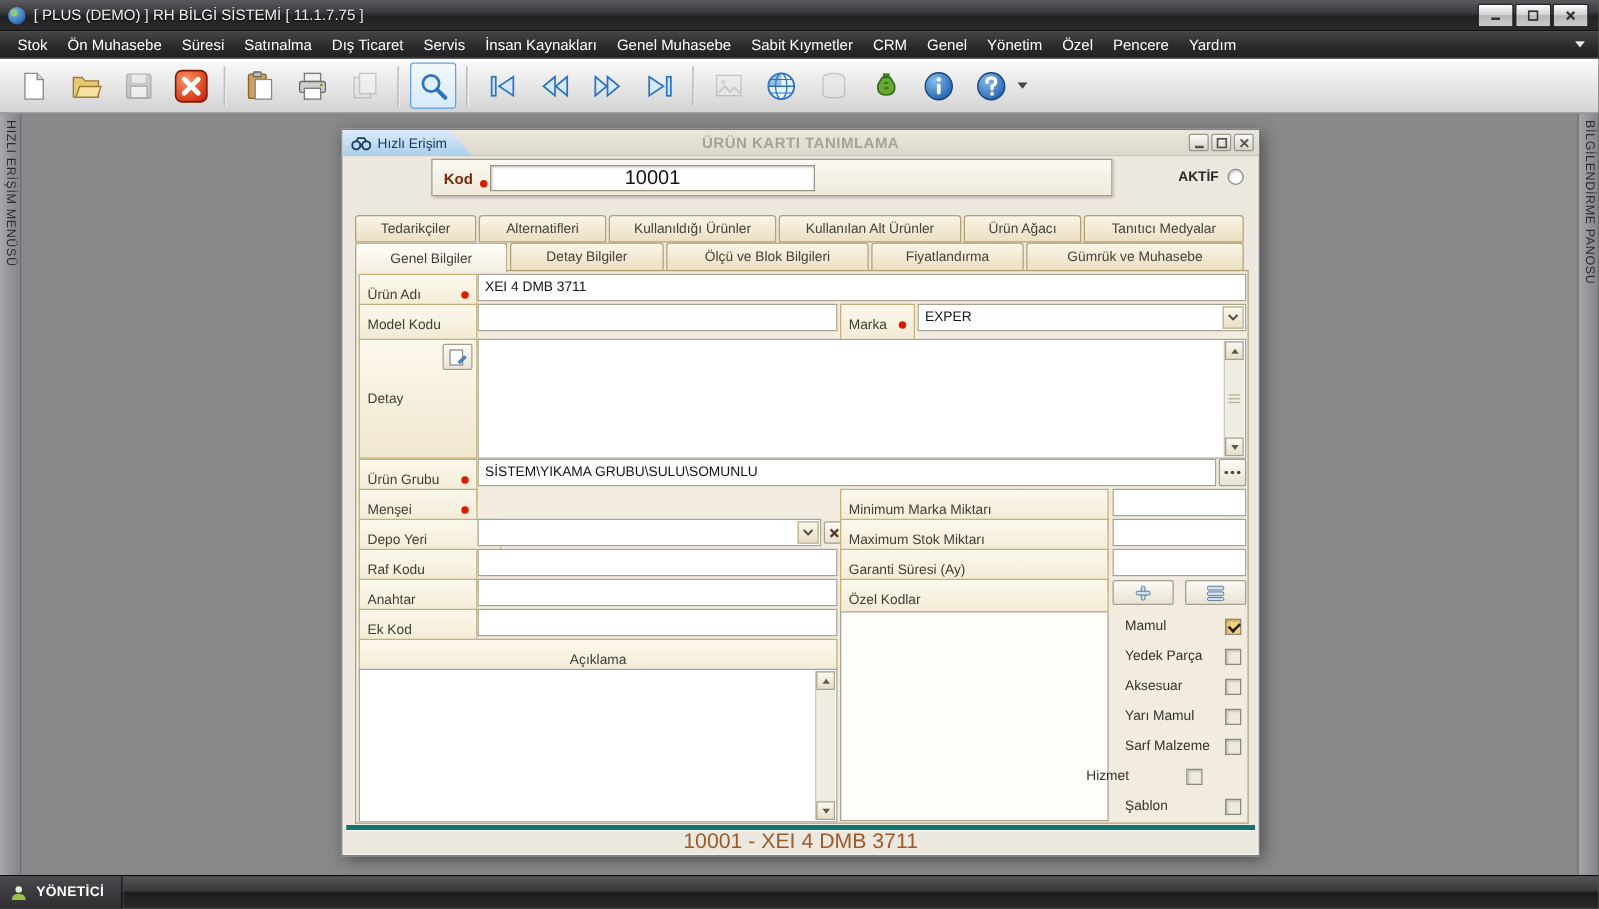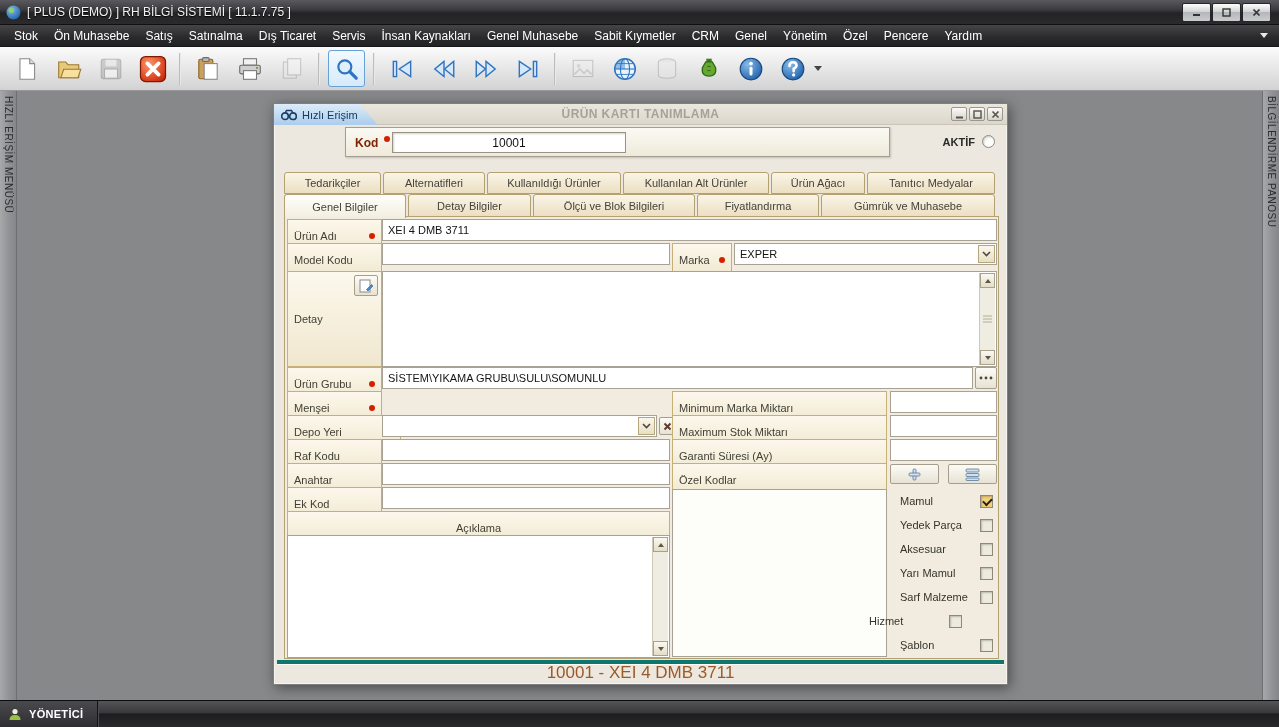--- a/index.html
+++ b/index.html
@@ -62,24 +62,24 @@
     background:linear-gradient(#dcecfa,#abcdeb);
     clip-path:polygon(0 0,86px 0,104px 100%,0 100%);
     display:flex;align-items:center;gap:5px;padding:0 7px;color:#173a60;font-size:11px}
   .cbtns{position:absolute;top:3px;right:4px;display:flex;gap:2px;z-index:4}
   .cbtn{width:16px;height:14px;background:linear-gradient(#fafaf8,#d6d3ca);
     border:1px solid #9b978c;border-radius:2px;display:flex;align-items:center;justify-content:center}
 
   .kod-panel{position:absolute;left:71px;top:23px;width:545px;height:30px;
     border:1px solid #a39e90;background:linear-gradient(#fbf9f3,#efeadb);box-shadow:1px 1px 2px rgba(0,0,0,.18)}
   .kod-label{position:absolute;left:9px;top:8px;font-size:12px;font-weight:bold;color:#7c2605;
-    display:flex;align-items:flex-start;gap:4px}
-  .kod-input{position:absolute;left:46px;top:4px;width:234px;height:21px;background:#fff;
+    display:flex;align-items:flex-end;gap:4px}
+  .kod-input{position:absolute;left:46px;top:4px;width:260px;height:21px;background:#fff;
     border:1px solid #989385;box-shadow:inset 1px 1px 2px rgba(0,0,0,.18);
-    display:flex;align-items:center;justify-content:center;font-size:12px;color:#111}
+    display:flex;align-items:center;justify-content:center;font-size:16px;color:#111}
   .aktif{position:absolute;top:31px;right:12px;display:flex;align-items:center;gap:7px;
     font-size:11px;font-weight:bold;color:#2a2a26}
   .radio{width:13px;height:13px;border-radius:50%;background:#fdfdfb;border:1px solid #8d897d;
     box-shadow:inset 1px 1px 2px rgba(0,0,0,.2)}
 
   
   .trow{position:absolute;left:10px;display:flex;gap:2px}
   .trow.r1{top:68px;height:22px}
   .trow.r2{top:90px;height:23px}
   .tab{border:1px solid #b3a171;border-radius:3px 3px 0 0;
@@ -169,21 +169,21 @@
           <svg width="9" height="9">
             <path d="M1.5 1.5 L7.5 7.5 M7.5 1.5 L1.5 7.5" stroke="#333" stroke-width="1.7"></path>
           </svg>
         </span>
     </span>
   </div>
 
   <div class="menubar">
     <span class="menu-item">Stok</span>
     <span class="menu-item">Ön Muhasebe</span>
-    <span class="menu-item">Satış</span>
+    <span class="menu-item">Süresi</span>
     <span class="menu-item">Satınalma</span>
     <span class="menu-item">Dış Ticaret</span>
     <span class="menu-item">Servis</span>
     <span class="menu-item">İnsan Kaynakları</span>
     <span class="menu-item">Genel Muhasebe</span>
     <span class="menu-item">Sabit Kıymetler</span>
     <span class="menu-item">CRM</span>
     <span class="menu-item">Genel</span>
     <span class="menu-item">Yönetim</span>
     <span class="menu-item">Özel</span>

